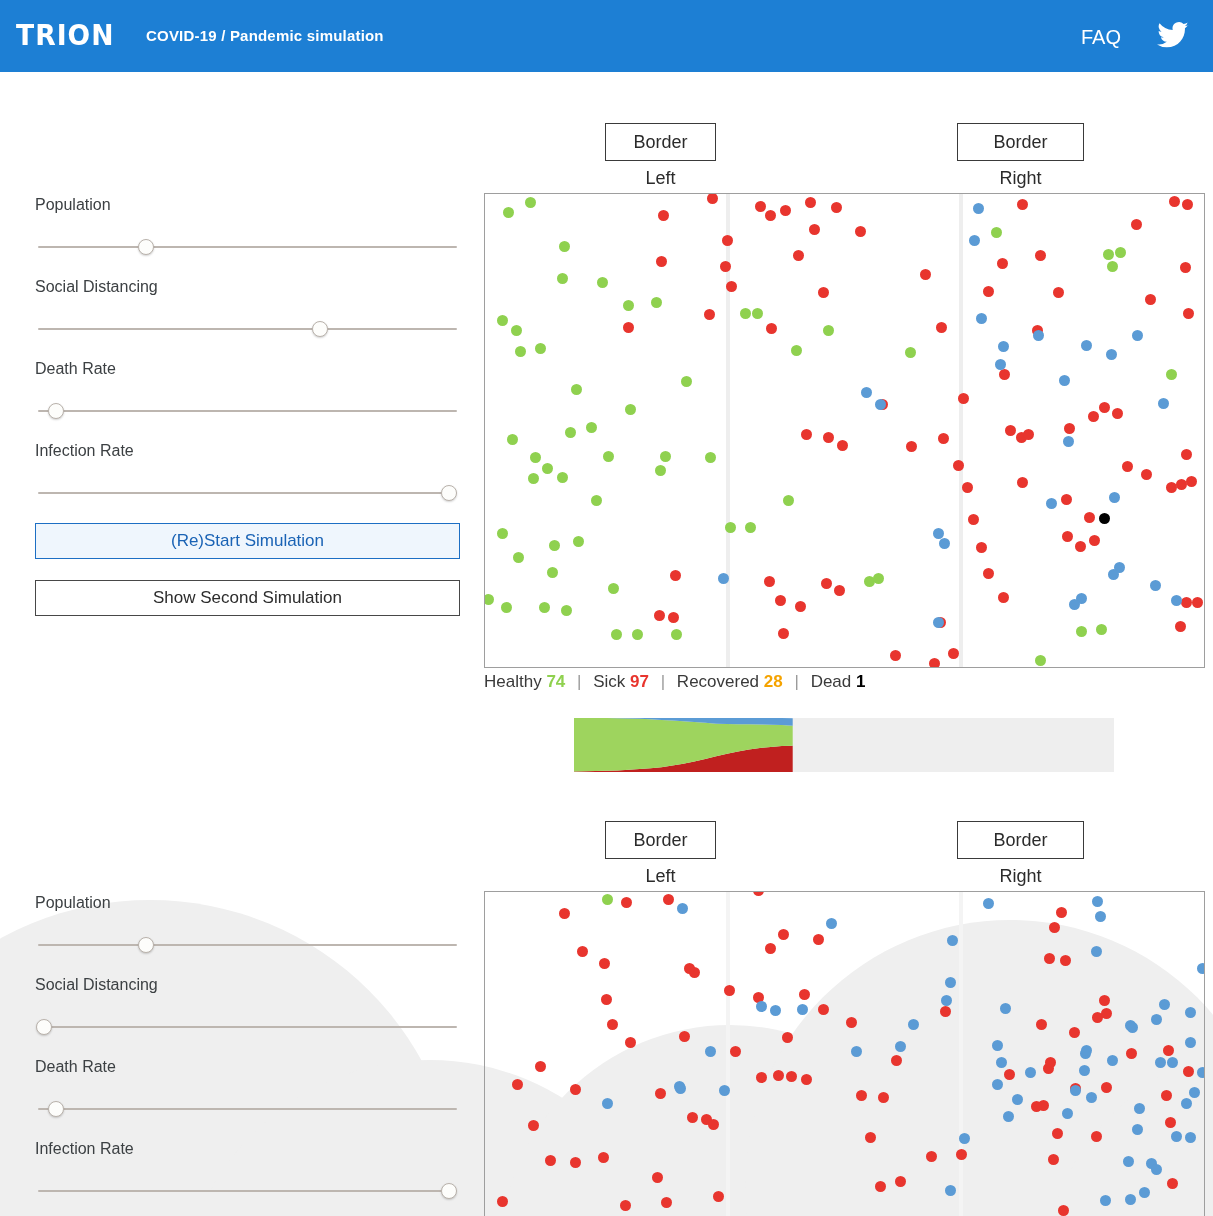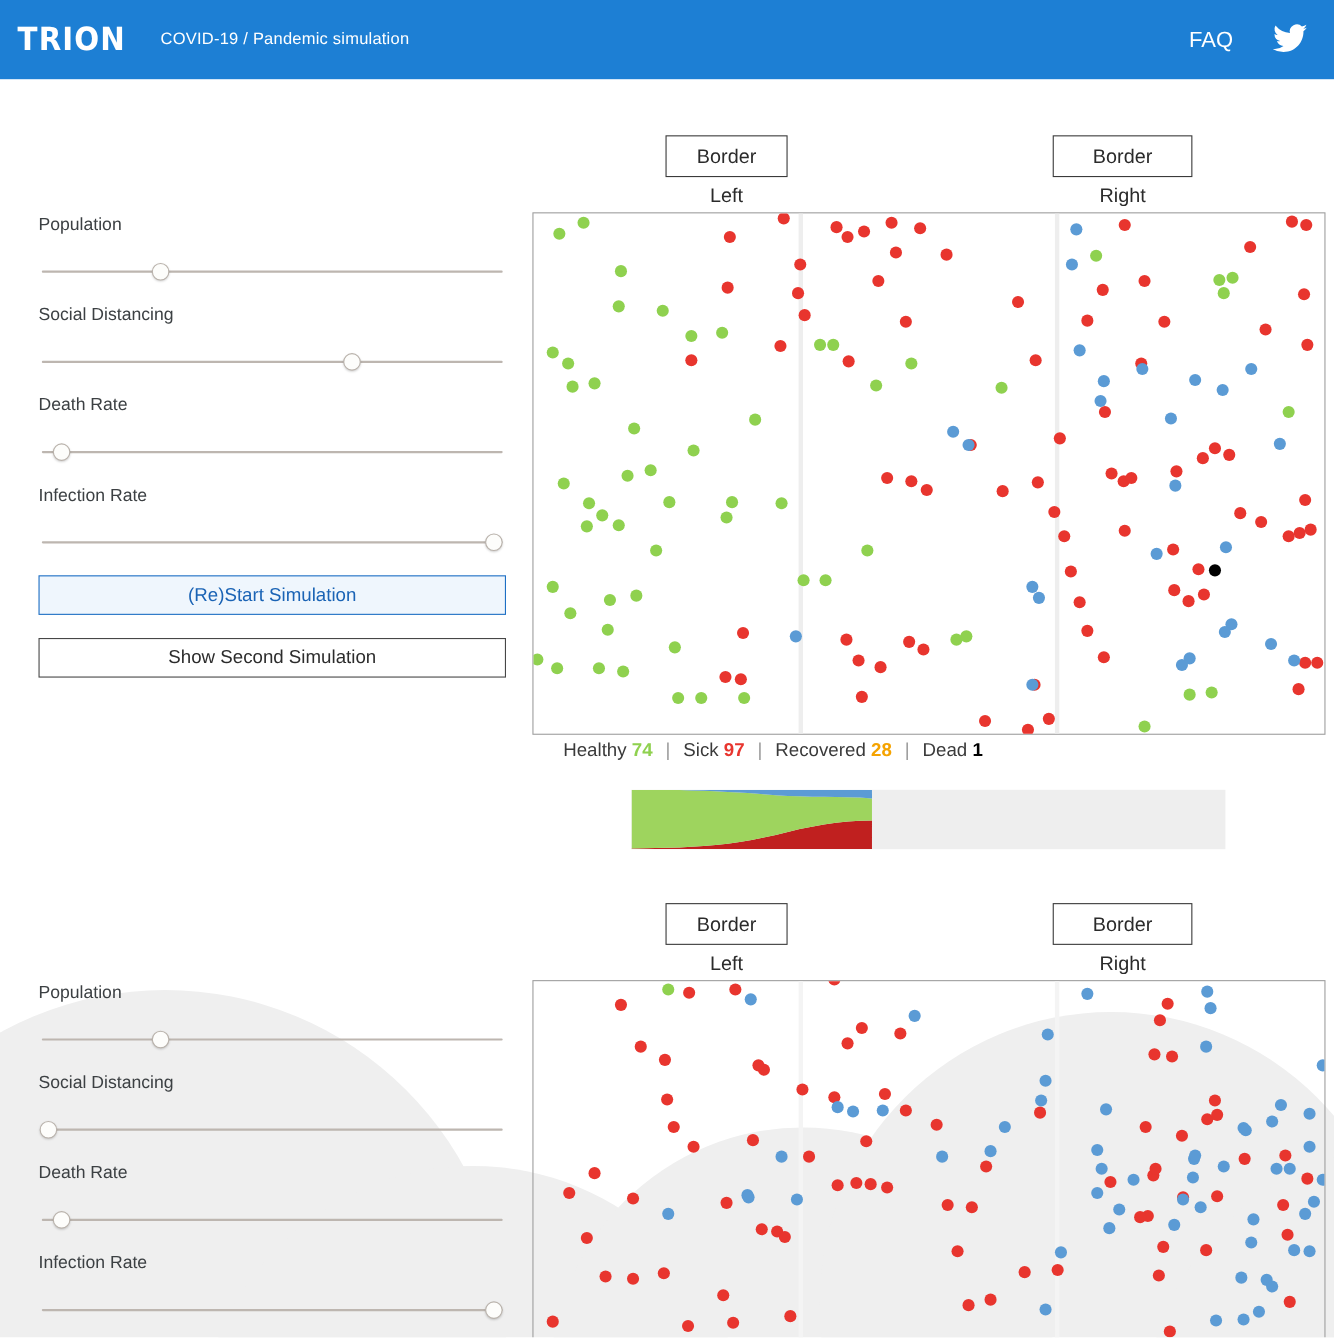--- a/index.html
+++ b/index.html
@@ -42,21 +42,21 @@
     letter-spacing: 1px;
     line-height: 34px;
     font-stretch: condensed;
     transform: scaleX(1.02);
     transform-origin: left center;
   }
   #app-title {
     position: absolute; left: 146px; top: 26px;
     color: #ffffff;
     font-size: 15px;
-    font-weight: 400;
+    font-weight: 700;
     line-height: 20px;
     letter-spacing: .2px;
   }
   #faq-link {
     position: absolute; right: 92px; top: 24px;
     color: #ffffff;
     font-size: 20px;
     line-height: 26px;
     text-decoration: none;
     cursor: pointer;
@@ -165,21 +165,20 @@
 
   
   #stats {
     position: absolute;
     left: 484px; top: 670px;
     font-size: 17px;
     color: #3a3a3a;
     z-index: 12;
     white-space: nowrap;
     line-height: 24px;
-    margin-left: 28px;
   }
   #stats .sep { color: #9a9a9a; margin: 0 7px; }
   #stats .num { font-weight: 700; }
 
   
   #timeline {
     position: absolute;
     left: 574px; top: 718px;
     width: 540px; height: 54px;
     background: #eeeeee;

